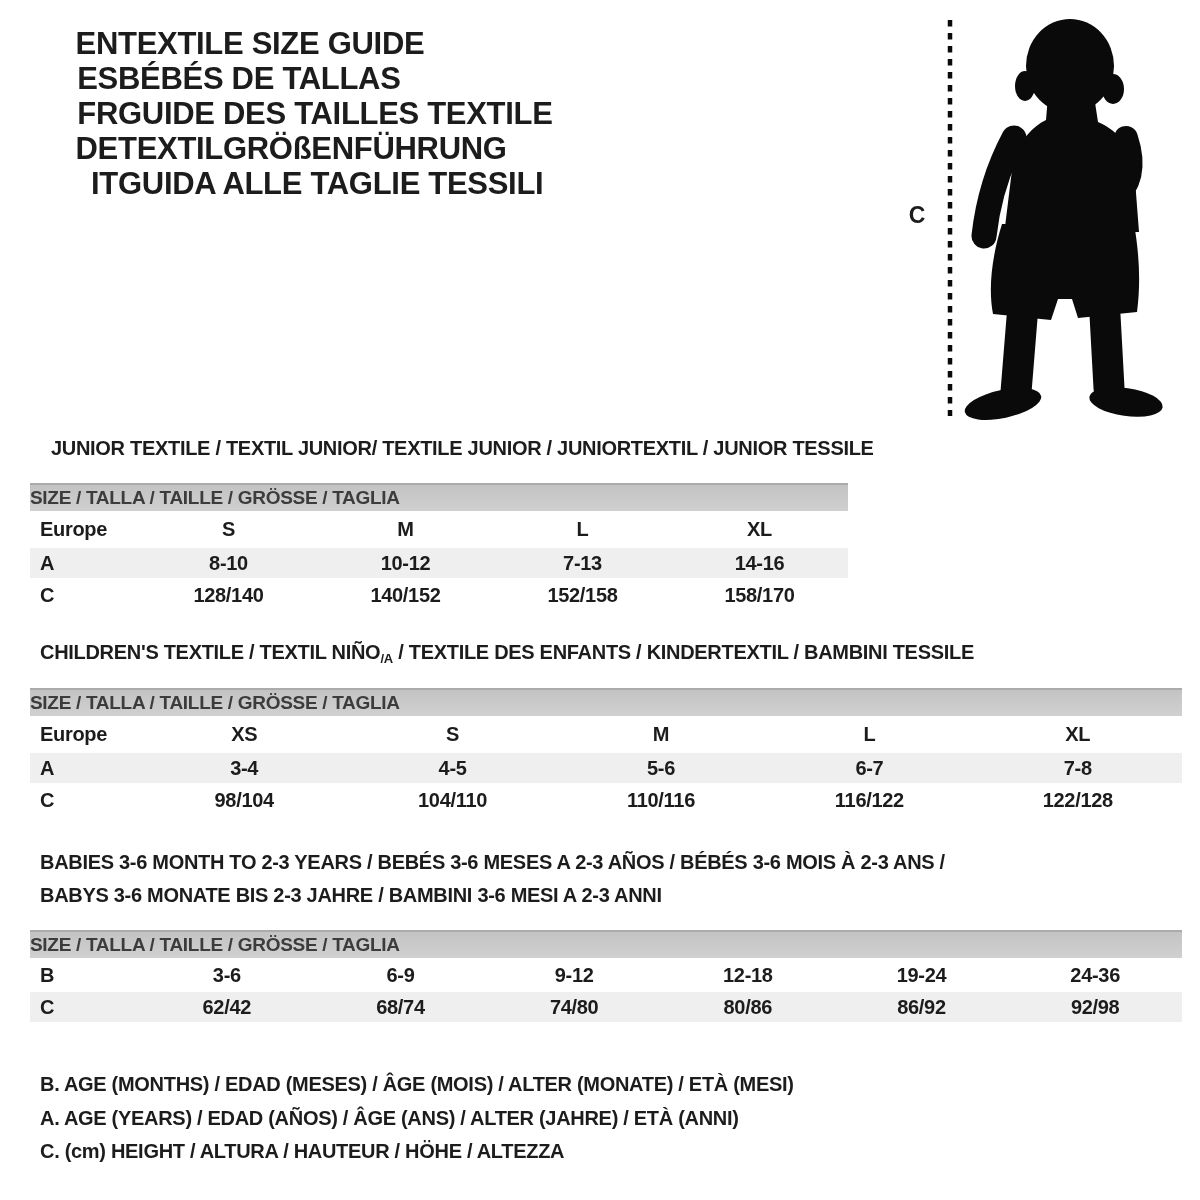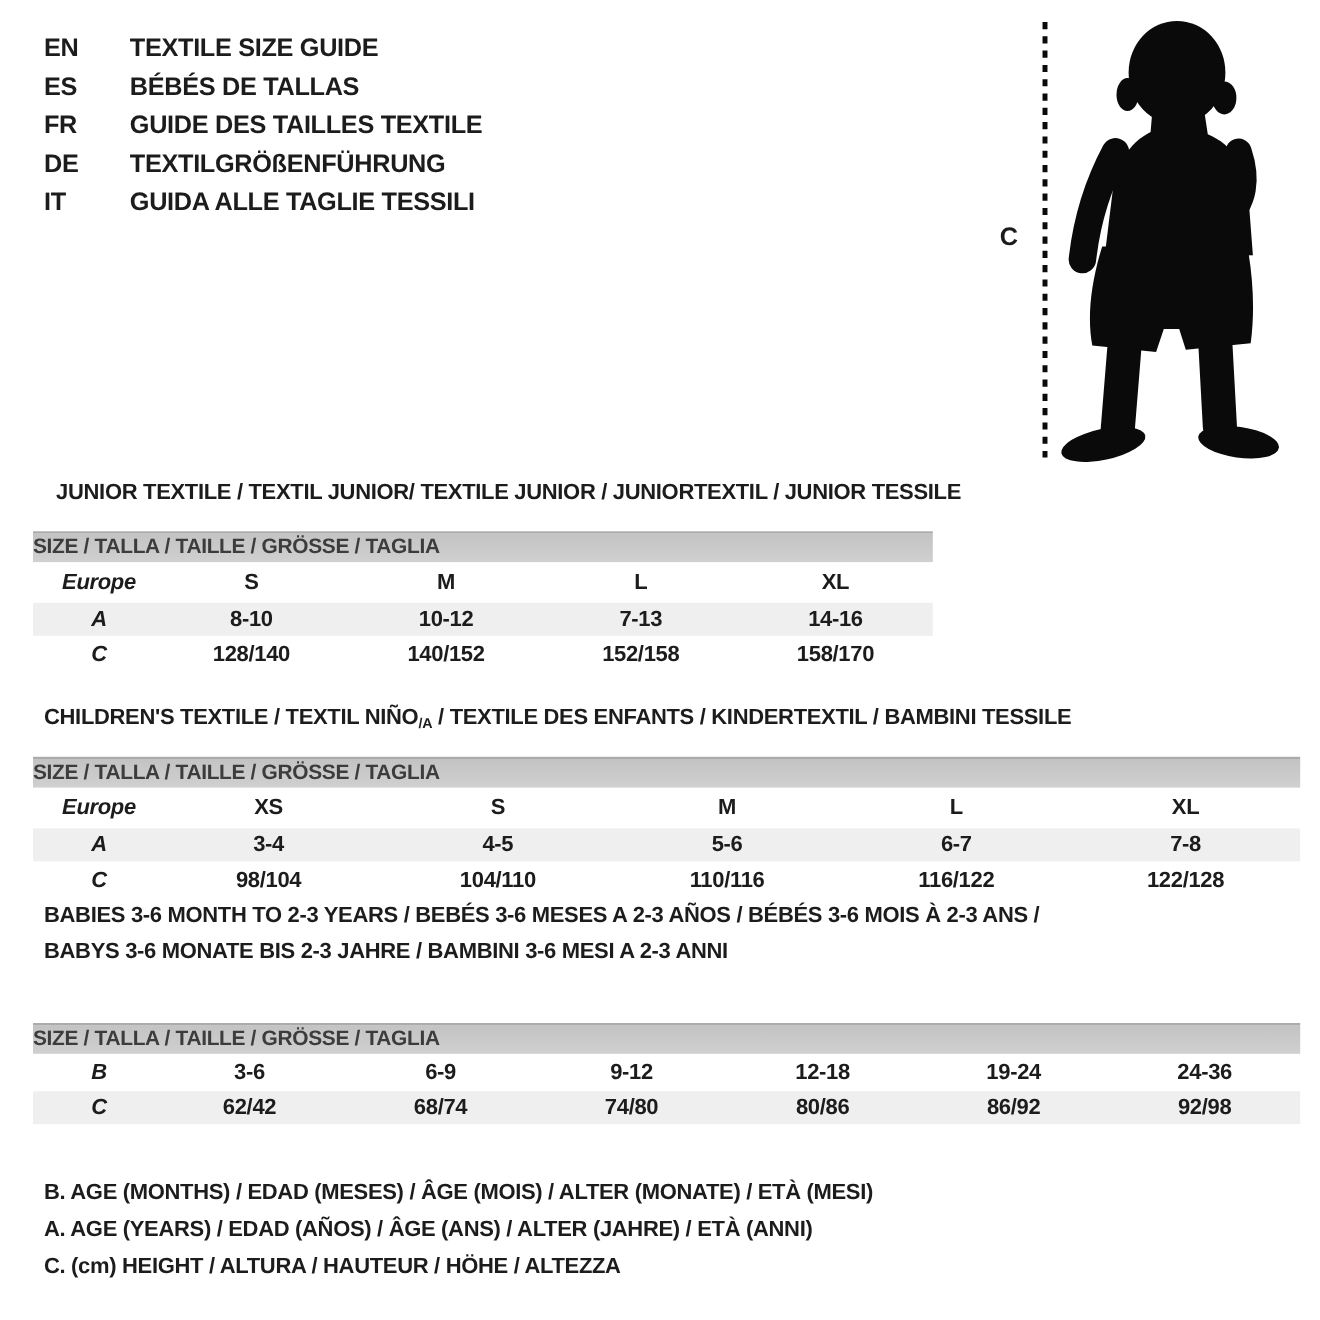--- a/index.html
+++ b/index.html
@@ -3,48 +3,48 @@
 <meta charset="utf-8">
 <style>
   html,body{margin:0;padding:0;}
   body{
     width:1200px;height:1200px;background:#ffffff;position:relative;
     font-family:"Liberation Sans", sans-serif;font-weight:bold;color:#1c1c1c;
     letter-spacing:-0.3px;overflow:hidden;
   }
   
   .lang-list{position:absolute;left:40px;top:26px;}
-  .lang-row{display:flex;line-height:35px;font-size:23px;}
+  .lang-row{display:flex;line-height:35px;font-size:31px;text-align:right;}
   .lang-code{width:78px;flex:0 0 78px;}
   .lang-title{white-space:nowrap;}
   
   .figure-wrap{position:absolute;left:900px;top:0;width:300px;height:440px;}
   .figure-wrap svg{display:block;width:300px;height:440px;}
   .measure-label{position:absolute;left:2px;top:202px;width:30px;text-align:center;font-size:23px;}
   
   .sec-title{position:absolute;font-size:20px;line-height:33px;white-space:nowrap;}
   #title-junior{left:40px;top:432px;margin-left:11px;}
   #title-children{left:40px;top:636px;}
-  #title-babies{left:40px;top:816px;}
+  #title-babies{left:40px;top:846px;}
   .subsz{font-size:13px;vertical-align:-4px;letter-spacing:-0.2px;}
   
   .stable{position:absolute;}
   #table-junior{left:30px;top:483px;width:818px;}
   #table-children{left:30px;top:688px;width:1152px;}
   #table-babies{left:30px;top:930px;width:1152px;}
   .size-bar{
     height:26px;line-height:26px;background:linear-gradient(180deg,#c3c3c3,#d0d0d0);
     border-top:2px solid #ababab;font-size:19px;color:#3c3c3c;
     margin-bottom:2px;
   }
   .trow{display:grid;align-items:center;margin-top:2px;font-size:20px;}
   .trow.hdr{height:33px;}
   .trow.datar{height:30px;}
   .trow .cell{text-align:center;white-space:nowrap;}
-  .trow .cell.first{text-align:center;padding-left:10px;font-style:italic;}
+  .trow .cell.first{text-align:left;padding-left:10px;}
   .trow.striped{background:#efefef;}
   
   .legend{position:absolute;left:40px;top:1068px;font-size:20px;line-height:33.5px;}
   .legend-line{white-space:nowrap;}
 </style>
 </head>
 <body>
 
 <div class="lang-list">
     <div class="lang-row">

